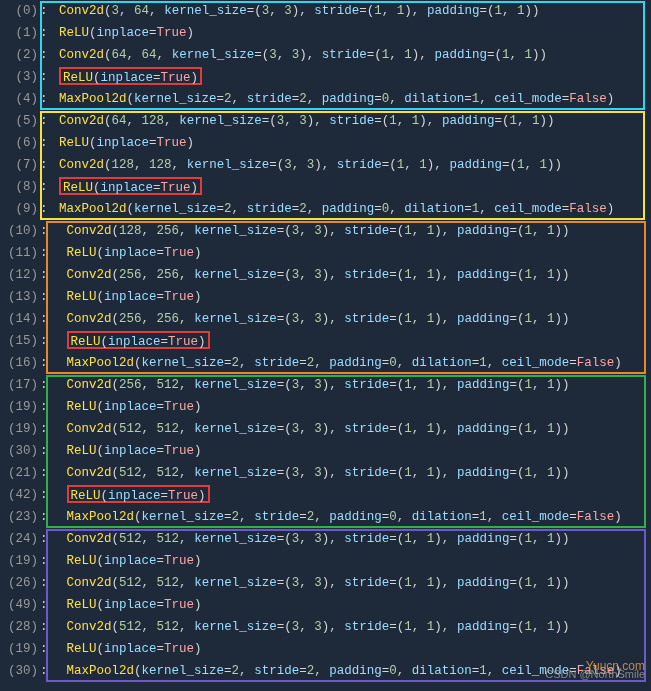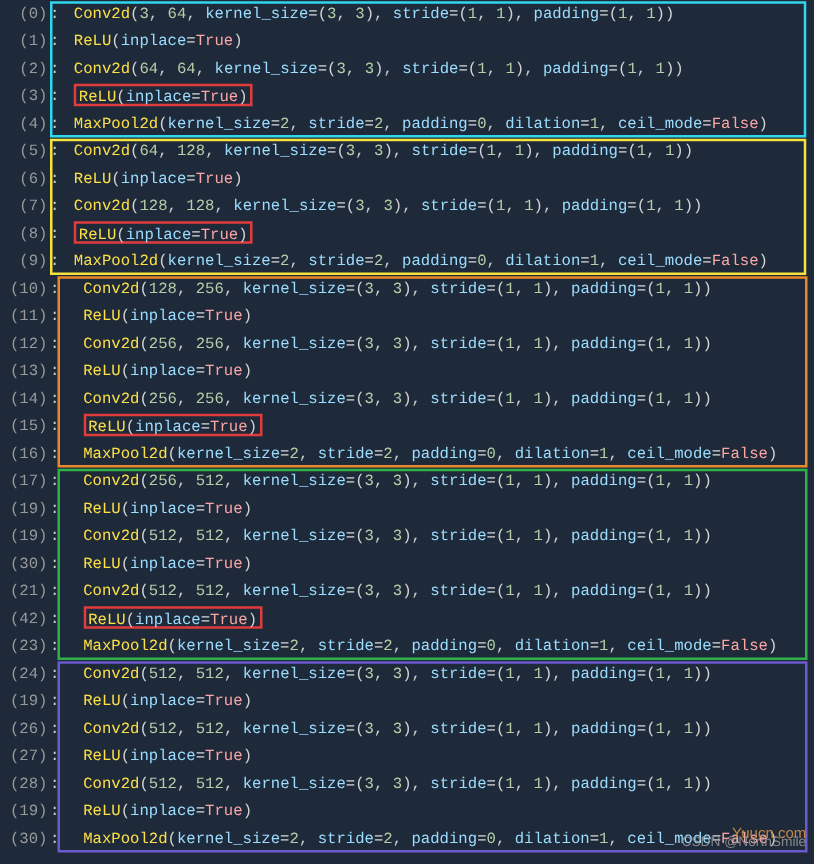--- a/index.html
+++ b/index.html
@@ -100,21 +100,21 @@
     <div class="line"><span class="gutter">(17)</span><span class="colon">:</span><span class="code"><span class="plain">  </span><span class="fn">Conv2d</span><span class="paren">(</span><span class="num">256</span><span class="comma">, </span><span class="num">512</span><span class="comma">, </span><span class="kw">kernel_size</span><span class="eq">=</span><span class="paren">(</span><span class="num">3</span><span class="comma">, </span><span class="num">3</span><span class="paren">)</span><span class="comma">, </span><span class="kw">stride</span><span class="eq">=</span><span class="paren">(</span><span class="num">1</span><span class="comma">, </span><span class="num">1</span><span class="paren">)</span><span class="comma">, </span><span class="kw">padding</span><span class="eq">=</span><span class="paren">(</span><span class="num">1</span><span class="comma">, </span><span class="num">1</span><span class="paren">)</span><span class="paren">)</span></span></div>
     <div class="line"><span class="gutter">(19)</span><span class="colon">:</span><span class="code"><span class="plain">  </span><span class="fn">ReLU</span><span class="paren">(</span><span class="kw">inplace</span><span class="eq">=</span><span class="bool">True</span><span class="paren">)</span></span></div>
     <div class="line"><span class="gutter">(19)</span><span class="colon">:</span><span class="code"><span class="plain">  </span><span class="fn">Conv2d</span><span class="paren">(</span><span class="num">512</span><span class="comma">, </span><span class="num">512</span><span class="comma">, </span><span class="kw">kernel_size</span><span class="eq">=</span><span class="paren">(</span><span class="num">3</span><span class="comma">, </span><span class="num">3</span><span class="paren">)</span><span class="comma">, </span><span class="kw">stride</span><span class="eq">=</span><span class="paren">(</span><span class="num">1</span><span class="comma">, </span><span class="num">1</span><span class="paren">)</span><span class="comma">, </span><span class="kw">padding</span><span class="eq">=</span><span class="paren">(</span><span class="num">1</span><span class="comma">, </span><span class="num">1</span><span class="paren">)</span><span class="paren">)</span></span></div>
     <div class="line"><span class="gutter">(30)</span><span class="colon">:</span><span class="code"><span class="plain">  </span><span class="fn">ReLU</span><span class="paren">(</span><span class="kw">inplace</span><span class="eq">=</span><span class="bool">True</span><span class="paren">)</span></span></div>
     <div class="line"><span class="gutter">(21)</span><span class="colon">:</span><span class="code"><span class="plain">  </span><span class="fn">Conv2d</span><span class="paren">(</span><span class="num">512</span><span class="comma">, </span><span class="num">512</span><span class="comma">, </span><span class="kw">kernel_size</span><span class="eq">=</span><span class="paren">(</span><span class="num">3</span><span class="comma">, </span><span class="num">3</span><span class="paren">)</span><span class="comma">, </span><span class="kw">stride</span><span class="eq">=</span><span class="paren">(</span><span class="num">1</span><span class="comma">, </span><span class="num">1</span><span class="paren">)</span><span class="comma">, </span><span class="kw">padding</span><span class="eq">=</span><span class="paren">(</span><span class="num">1</span><span class="comma">, </span><span class="num">1</span><span class="paren">)</span><span class="paren">)</span></span></div>
     <div class="line"><span class="gutter">(42)</span><span class="colon">:</span><span class="code"><span class="plain">  </span><span class="redbox"><span class="fn">ReLU</span><span class="paren">(</span><span class="kw">inplace</span><span class="eq">=</span><span class="bool">True</span><span class="paren">)</span></span></span></div>
     <div class="line"><span class="gutter">(23)</span><span class="colon">:</span><span class="code"><span class="plain">  </span><span class="fn">MaxPool2d</span><span class="paren">(</span><span class="kw">kernel_size</span><span class="eq">=</span><span class="num">2</span><span class="comma">, </span><span class="kw">stride</span><span class="eq">=</span><span class="num">2</span><span class="comma">, </span><span class="kw">padding</span><span class="eq">=</span><span class="num">0</span><span class="comma">, </span><span class="kw">dilation</span><span class="eq">=</span><span class="num">1</span><span class="comma">, </span><span class="kw">ceil_mode</span><span class="eq">=</span><span class="bool">False</span><span class="paren">)</span></span></div>
     <div class="line"><span class="gutter">(24)</span><span class="colon">:</span><span class="code"><span class="plain">  </span><span class="fn">Conv2d</span><span class="paren">(</span><span class="num">512</span><span class="comma">, </span><span class="num">512</span><span class="comma">, </span><span class="kw">kernel_size</span><span class="eq">=</span><span class="paren">(</span><span class="num">3</span><span class="comma">, </span><span class="num">3</span><span class="paren">)</span><span class="comma">, </span><span class="kw">stride</span><span class="eq">=</span><span class="paren">(</span><span class="num">1</span><span class="comma">, </span><span class="num">1</span><span class="paren">)</span><span class="comma">, </span><span class="kw">padding</span><span class="eq">=</span><span class="paren">(</span><span class="num">1</span><span class="comma">, </span><span class="num">1</span><span class="paren">)</span><span class="paren">)</span></span></div>
     <div class="line"><span class="gutter">(19)</span><span class="colon">:</span><span class="code"><span class="plain">  </span><span class="fn">ReLU</span><span class="paren">(</span><span class="kw">inplace</span><span class="eq">=</span><span class="bool">True</span><span class="paren">)</span></span></div>
     <div class="line"><span class="gutter">(26)</span><span class="colon">:</span><span class="code"><span class="plain">  </span><span class="fn">Conv2d</span><span class="paren">(</span><span class="num">512</span><span class="comma">, </span><span class="num">512</span><span class="comma">, </span><span class="kw">kernel_size</span><span class="eq">=</span><span class="paren">(</span><span class="num">3</span><span class="comma">, </span><span class="num">3</span><span class="paren">)</span><span class="comma">, </span><span class="kw">stride</span><span class="eq">=</span><span class="paren">(</span><span class="num">1</span><span class="comma">, </span><span class="num">1</span><span class="paren">)</span><span class="comma">, </span><span class="kw">padding</span><span class="eq">=</span><span class="paren">(</span><span class="num">1</span><span class="comma">, </span><span class="num">1</span><span class="paren">)</span><span class="paren">)</span></span></div>
-    <div class="line"><span class="gutter">(27)</span><span class="colon">:</span><span class="code"><span class="plain">  </span><span class="fn">ReLU</span><span class="paren">(</span><span class="kw">inplace</span><span class="eq">=</span><span class="bool">True</span><span class="paren">)</span></span></div>
+    <div class="line"><span class="gutter">(49)</span><span class="colon">:</span><span class="code"><span class="plain">  </span><span class="fn">ReLU</span><span class="paren">(</span><span class="kw">inplace</span><span class="eq">=</span><span class="bool">True</span><span class="paren">)</span></span></div>
     <div class="line"><span class="gutter">(28)</span><span class="colon">:</span><span class="code"><span class="plain">  </span><span class="fn">Conv2d</span><span class="paren">(</span><span class="num">512</span><span class="comma">, </span><span class="num">512</span><span class="comma">, </span><span class="kw">kernel_size</span><span class="eq">=</span><span class="paren">(</span><span class="num">3</span><span class="comma">, </span><span class="num">3</span><span class="paren">)</span><span class="comma">, </span><span class="kw">stride</span><span class="eq">=</span><span class="paren">(</span><span class="num">1</span><span class="comma">, </span><span class="num">1</span><span class="paren">)</span><span class="comma">, </span><span class="kw">padding</span><span class="eq">=</span><span class="paren">(</span><span class="num">1</span><span class="comma">, </span><span class="num">1</span><span class="paren">)</span><span class="paren">)</span></span></div>
     <div class="line"><span class="gutter">(19)</span><span class="colon">:</span><span class="code"><span class="plain">  </span><span class="fn">ReLU</span><span class="paren">(</span><span class="kw">inplace</span><span class="eq">=</span><span class="bool">True</span><span class="paren">)</span></span></div>
     <div class="line"><span class="gutter">(30)</span><span class="colon">:</span><span class="code"><span class="plain">  </span><span class="fn">MaxPool2d</span><span class="paren">(</span><span class="kw">kernel_size</span><span class="eq">=</span><span class="num">2</span><span class="comma">, </span><span class="kw">stride</span><span class="eq">=</span><span class="num">2</span><span class="comma">, </span><span class="kw">padding</span><span class="eq">=</span><span class="num">0</span><span class="comma">, </span><span class="kw">dilation</span><span class="eq">=</span><span class="num">1</span><span class="comma">, </span><span class="kw">ceil_mode</span><span class="eq">=</span><span class="bool">False</span><span class="paren">)</span></span></div>
   </div>
 
 <div class="blockbox box-cyan"></div>
 <div class="blockbox box-yellow"></div>
 <div class="blockbox box-orange"></div>
 <div class="blockbox box-green"></div>
 <div class="blockbox box-purple"></div>

